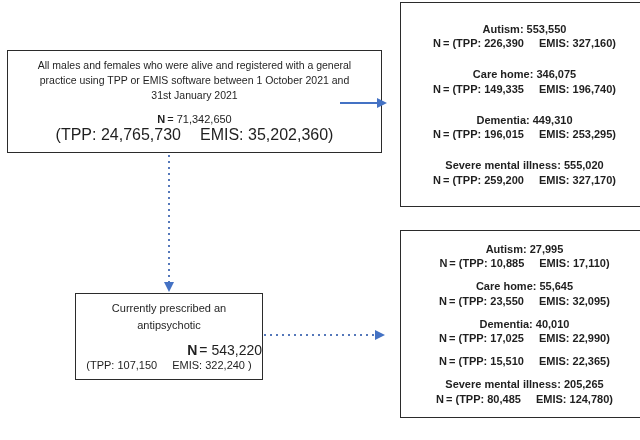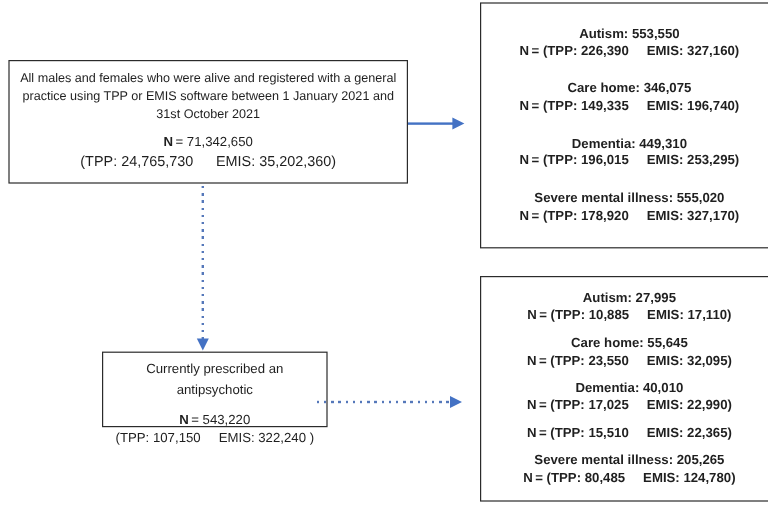--- a/index.html
+++ b/index.html
@@ -12,28 +12,28 @@
     overflow:hidden;
   }
   .box{
     position:absolute;
     background:#ffffff;
     border:1.4px solid #2b2b2b;
     box-sizing:border-box;
     text-align:center;
   }
   
-  #population-box{left:7px;top:50px;width:333px;height:103px;border-width:1px;padding-top:7px;}
+  #population-box{left:7px;top:50px;width:375px;height:103px;border-width:1px;padding-top:7px;}
   #population-box .intro-line{font-size:10.5px;line-height:15px;white-space:nowrap;}
   #population-box .n-line{margin-top:9px;font-size:11px;line-height:15px;}
-  #population-box .tpp-line{font-size:12px;line-height:15px;}
+  #population-box .tpp-line{font-size:16px;line-height:15px;}
 
-  #prescribed-box{left:75px;top:293px;width:188px;height:63px;border-width:1px;padding-top:6px;margin-left:10px;}
+  #prescribed-box{left:75px;top:293px;width:188px;height:87px;border-width:1px;padding-top:6px;}
   #prescribed-box .intro-line{font-size:11px;line-height:17px;white-space:nowrap;}
-  #prescribed-box .n-line{margin-top:9px;font-size:11px;line-height:15px;}
+  #prescribed-box .n-line{margin-top:9px;font-size:14px;line-height:15px;text-align:right;}
   #prescribed-box .tpp-line{font-size:11px;line-height:15px;}
 
   
   .cond-box{
     left:400px;width:249px;
     display:flex;flex-direction:column;justify-content:space-evenly;
     padding:2px 0;
     font-weight:bold;
   }
   #alive-conditions-box{top:2px;height:205px;}
@@ -71,22 +71,22 @@
     border-right:5.5px solid transparent;
   }
 </style>
 </head>
 <body>
 
 <div id="canvas">
 
   <div class="box" id="population-box">
     <div class="intro-line">All males and females  who were alive and registered with a general</div>
-    <div class="intro-line">practice using TPP or EMIS software between 1 January 2021 and</div>
-    <div class="intro-line">31st October 2021</div>
+    <div class="intro-line">practice using TPP or EMIS software between 1 October 2021 and</div>
+    <div class="intro-line">31st January 2021</div>
     <div class="n-line"><b class="nlbl">N</b><span>= 71,342,650</span></div>
     <div class="tpp-line"><span>(TPP: 24,765,730</span><span class="gw"></span><span>EMIS: 35,202,360)</span></div>
   </div>
 
   <div class="box" id="prescribed-box">
     <div class="intro-line">Currently prescribed an</div>
     <div class="intro-line">antipsychotic</div>
     <div class="n-line"><b class="nlbl">N</b><span>= 543,220</span></div>
     <div class="tpp-line"><span>(TPP: 107,150</span><span class="g"></span><span>EMIS: 322,240 )</span></div>
   </div>
@@ -99,21 +99,21 @@
     <div class="cond-group">
       <div class="title">Care home: 346,075</div>
       <div class="nline"><b class="nlbl">N</b><span>= (TPP: 149,335</span><span class="g"></span><span>EMIS: 196,740)</span></div>
     </div>
     <div class="cond-group">
       <div class="title">Dementia: 449,310</div>
       <div class="nline"><b class="nlbl">N</b><span>= (TPP: 196,015</span><span class="g"></span><span>EMIS: 253,295)</span></div>
     </div>
     <div class="cond-group">
       <div class="title">Severe mental illness: 555,020</div>
-      <div class="nline"><b class="nlbl">N</b><span>= (TPP: 178,920</span><span class="g"></span><span>EMIS: 327,170)</span></div>
+      <div class="nline"><b class="nlbl">N</b><span>= (TPP: 259,200</span><span class="g"></span><span>EMIS: 327,170)</span></div>
     </div>
   </div>
 
   <div class="box cond-box" id="prescribed-conditions-box">
     <div class="cond-group">
       <div class="title">Autism: 27,995</div>
       <div class="nline"><b class="nlbl">N</b><span>= (TPP: 10,885</span><span class="g"></span><span>EMIS: 17,110)</span></div>
     </div>
     <div class="cond-group">
       <div class="title">Care home: 55,645</div>

